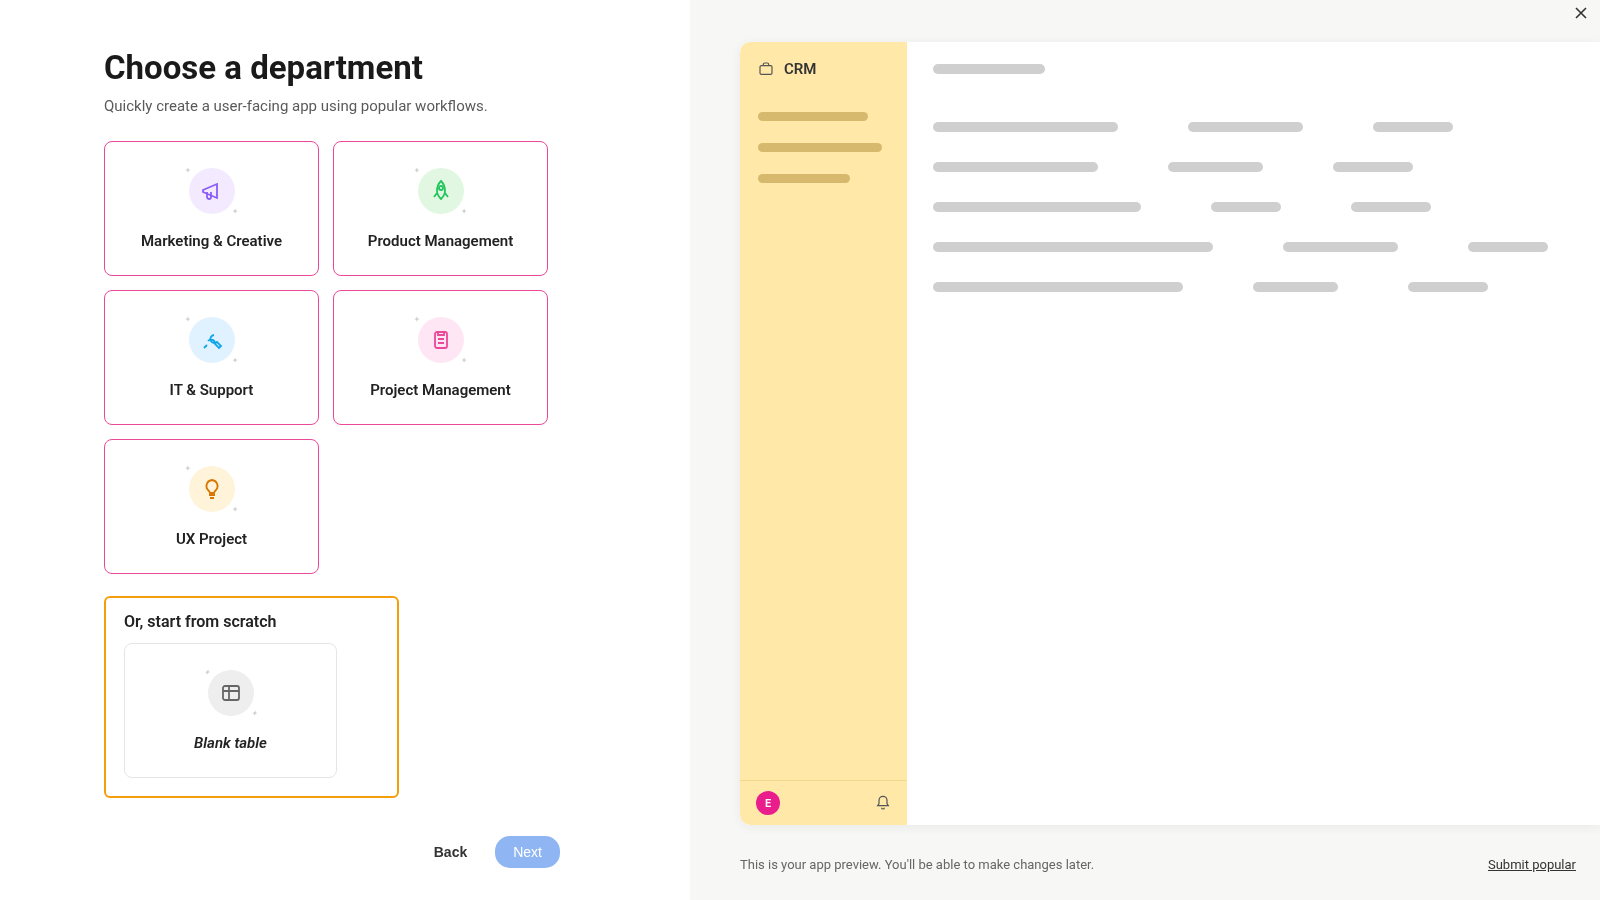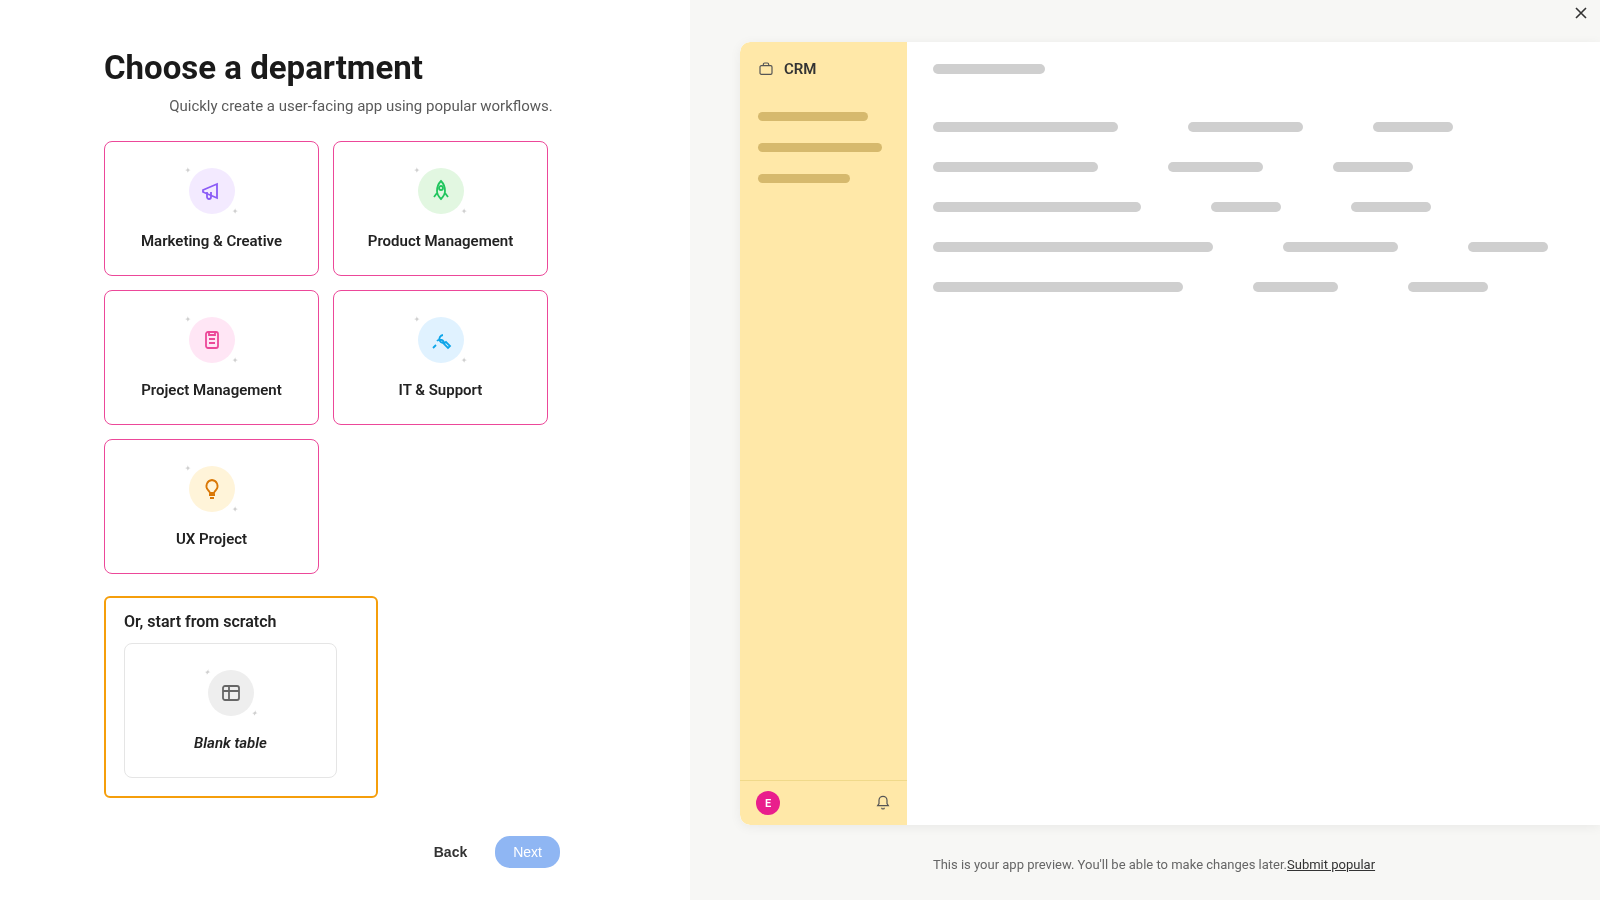--- a/index.html
+++ b/index.html
@@ -37,21 +37,20 @@
 .page-title {
   font-size: 33px;
   font-weight: 700;
   color: #1a1a1a;
   margin-bottom: 10px;
 }
 .page-subtitle {
   font-size: 15px;
   color: #5a5a5a;
   margin-bottom: 26px;
-  text-align: center;
 }
 .card-grid {
   display: grid;
   grid-template-columns: repeat(2, 215px);
   gap: 14px;
   margin-bottom: 22px;
 }
 .dept-card {
   border: 1px solid #ec4899;
   border-radius: 8px;
@@ -89,21 +88,21 @@
 .icon-gray { background: #eeeeee; }
 .dept-label {
   font-size: 15px;
   font-weight: 600;
   color: #222;
 }
 .scratch-box {
   border: 2px solid #f59e0b;
   border-radius: 6px;
   padding: 14px 18px 18px 18px;
-  width: 274px;
+  width: 295px;
 }
 .scratch-title {
   font-size: 16px;
   font-weight: 600;
   color: #222;
   margin-bottom: 12px;
 }
 .scratch-card {
   border: 1px solid #e5e5e5;
   border-radius: 8px;
@@ -219,24 +218,24 @@
 }
 .main-rows { display: flex; flex-direction: column; gap: 30px; }
 .main-row { display: flex; gap: 70px; }
 .col1 { width: 300px; }
 .col2 { width: 120px; }
 .col3 { width: 80px; }
 .sk-gray { height: 10px; background: #cfcfcf; border-radius: 5px; }
 .preview-footer {
   position: absolute;
   bottom: 28px;
-  left: 42px;
+  left: 50px;
   right: 24px;
   display: flex;
-  justify-content: center;
+  justify-content: space-between;
   align-items: center;
   font-size: 13px;
   color: #666;
 }
 .submit-feedback {
   text-decoration: underline;
   cursor: pointer;
   color: #333;
 }
 svg { display: block; }
@@ -265,37 +264,37 @@
         <svg width="24" height="24" viewBox="0 0 24 24" fill="none" stroke="#22c55e" stroke-width="1.8">
             <path d="M12 2c3 3 4 7 4 10 0 3-1 5-4 8-3-3-4-5-4-8 0-3 1-7 4-10z"></path>
             <circle cx="12" cy="9" r="2"></circle>
             <path d="M8 14l-3 4M16 14l3 4"></path>
           </svg>
       </div>
       <div class="dept-label">Product Management</div>
     </div>
 
     <div class="dept-card">
+      <div class="icon-wrap icon-blue">
+        <svg width="24" height="24" viewBox="0 0 24 24" fill="none" stroke="#0ea5e9" stroke-width="1.8">
+            <path d="M14 7a4 4 0 1 0 3 7l4 4-2 2-4-4a4 4 0 0 0-7-3"></path>
+            <path d="M7 17l-3 3"></path>
+          </svg>
+      </div>
+      <div class="dept-label">IT &amp; Support</div>
+    </div>
+
+    <div class="dept-card">
       <div class="icon-wrap icon-pink">
         <svg width="24" height="24" viewBox="0 0 24 24" fill="none" stroke="#ec4899" stroke-width="1.8">
             <rect x="6" y="4" width="12" height="16" rx="2"></rect>
             <path d="M9 4h6v3H9z M9 11h6 M9 15h6"></path>
           </svg>
       </div>
       <div class="dept-label">Project Management</div>
-    </div>
-
-    <div class="dept-card">
-      <div class="icon-wrap icon-blue">
-        <svg width="24" height="24" viewBox="0 0 24 24" fill="none" stroke="#0ea5e9" stroke-width="1.8">
-            <path d="M14 7a4 4 0 1 0 3 7l4 4-2 2-4-4a4 4 0 0 0-7-3"></path>
-            <path d="M7 17l-3 3"></path>
-          </svg>
-      </div>
-      <div class="dept-label">IT &amp; Support</div>
     </div>
 
     <div class="dept-card">
       <div class="icon-wrap icon-yellow">
         <svg width="24" height="24" viewBox="0 0 24 24" fill="none" stroke="#d97706" stroke-width="1.8">
             <path d="M9 18h6 M10 21h4"></path>
             <path d="M12 3a6 6 0 0 0-4 10c1 1 2 2 2 3h4c0-1 1-2 2-3a6 6 0 0 0-4-10z"></path>
           </svg>
       </div>
       <div class="dept-label">UX Project</div>

